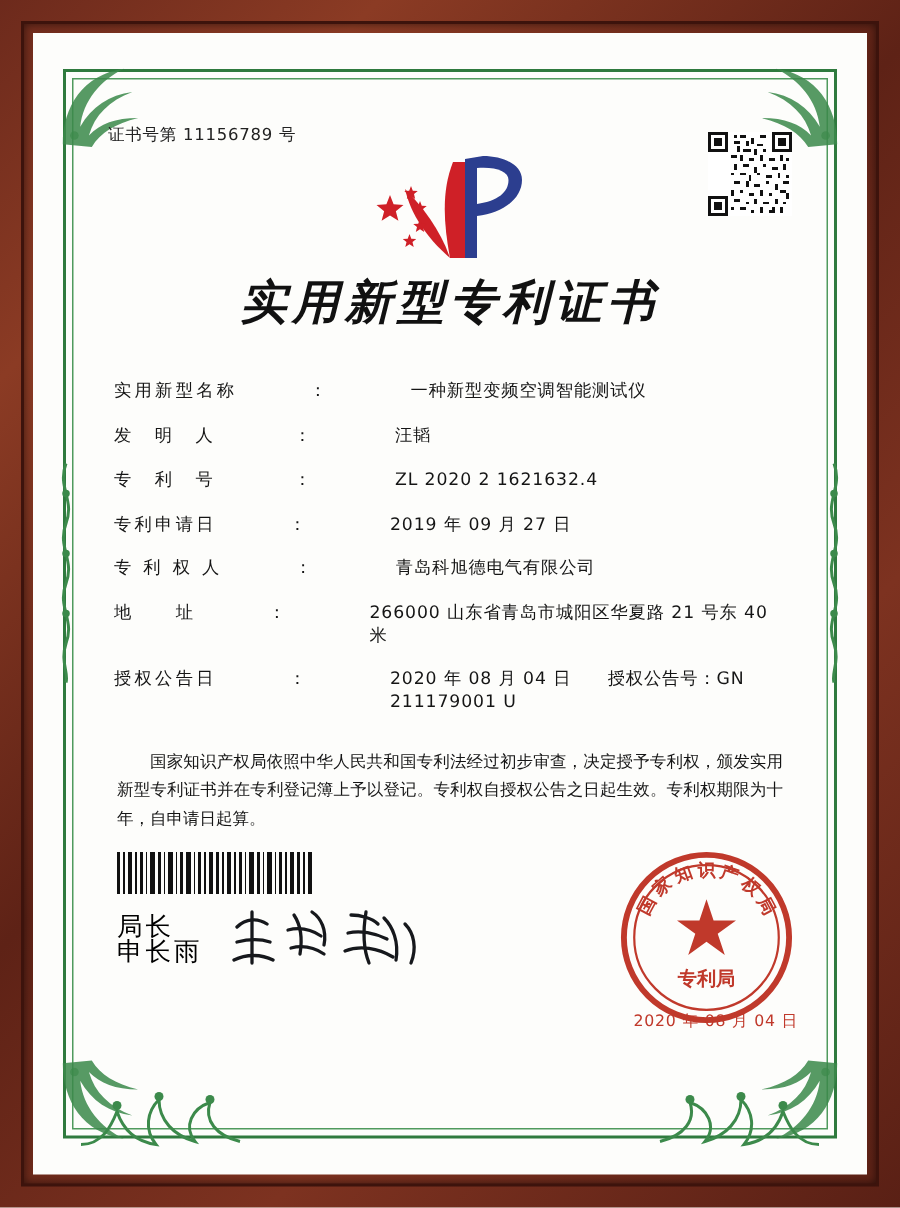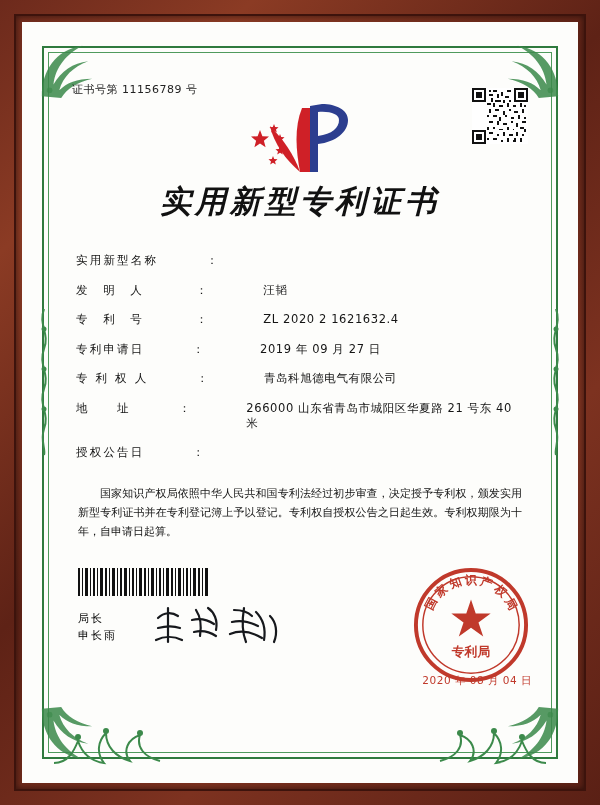--- a/index.html
+++ b/index.html
@@ -160,21 +160,21 @@
     left: 56px;
     top: 546px;
     width: 132px;
     height: 28px;
   }
 
   .signature-block {
     position: absolute;
     left: 56px;
     top: 588px;
-    font-size: 11px;
+    font-size: 17px;
     line-height: 17px;
     letter-spacing: 2px;
   }
   .sig-hand {
     position: absolute;
     left: 130px;
     top: 580px;
     width: 130px;
     height: 46px;
     color: #16181c;
@@ -356,20 +356,21 @@
             <rect x="22" y="26" width="1" height="1"></rect>
         </g>
       </svg>
 
       <div class="title">实用新型专利证书</div>
 
       <div class="fields">
         <div class="field-row">
           <span class="field-label">实用新型名称</span>
           <span class="field-sep">：</span>
+          <span class="field-value">一种新型变频空调智能测试仪</span>
         </div>
         <div class="field-row">
           <span class="field-label spaced">发 明 人</span>
           <span class="field-sep">：</span>
           <span class="field-value">汪韬</span>
         </div>
         <div class="field-row">
           <span class="field-label spaced">专 利 号</span>
           <span class="field-sep">：</span>
           <span class="field-value">ZL 2020 2 1621632.4</span>
@@ -385,20 +386,21 @@
           <span class="field-value">青岛科旭德电气有限公司</span>
         </div>
         <div class="field-row">
           <span class="field-label">地　　址</span>
           <span class="field-sep">：</span>
           <span class="field-value">266000 山东省青岛市城阳区华夏路 21 号东 40 米</span>
         </div>
         <div class="field-row">
           <span class="field-label">授权公告日</span>
           <span class="field-sep">：</span>
+          <span class="field-value">2020 年 08 月 04 日　　授权公告号：GN 211179001 U</span>
         </div>
       </div>
 
       <div class="paragraphs">
         <p>国家知识产权局依照中华人民共和国专利法经过初步审查，决定授予专利权，颁发实用新型专利证书并在专利登记簿上予以登记。专利权自授权公告之日起生效。专利权期限为十年，自申请日起算。</p>
       </div>
     </div>
 
     <svg class="barcode" viewBox="0 0 132 28" shape-rendering="crispEdges">
       <rect width="132" height="28" fill="#fdfdfb"></rect>

